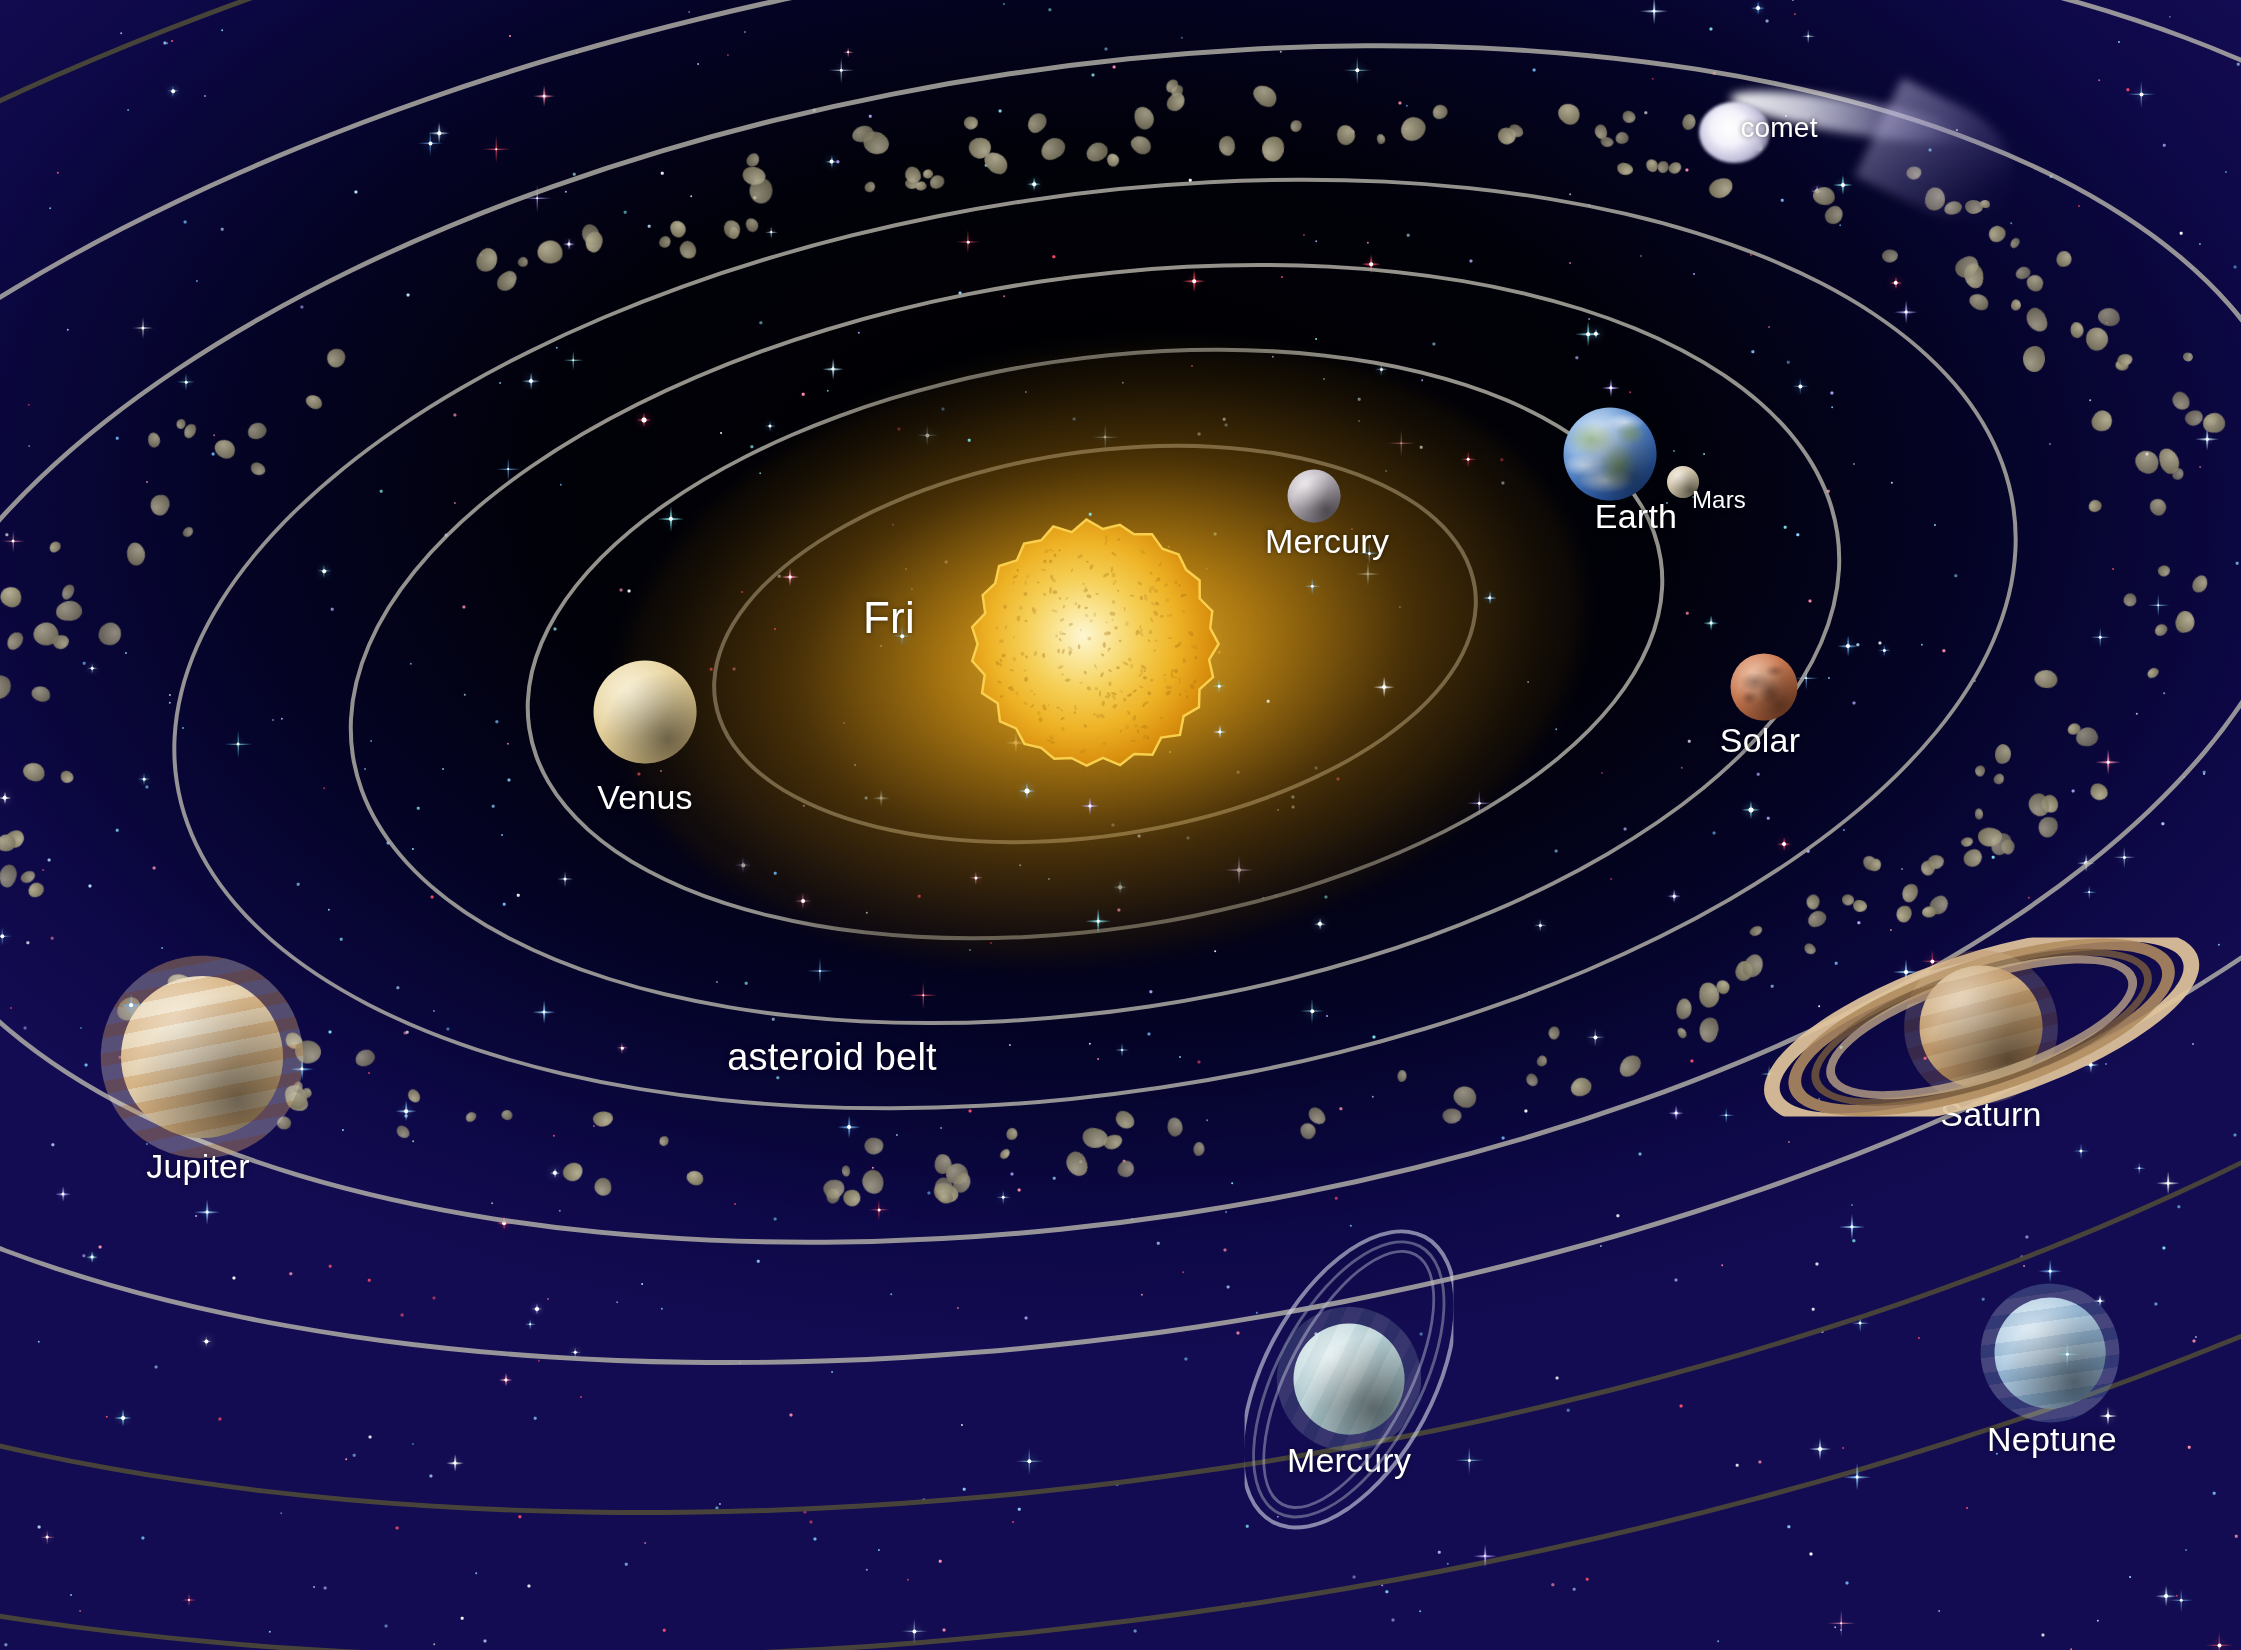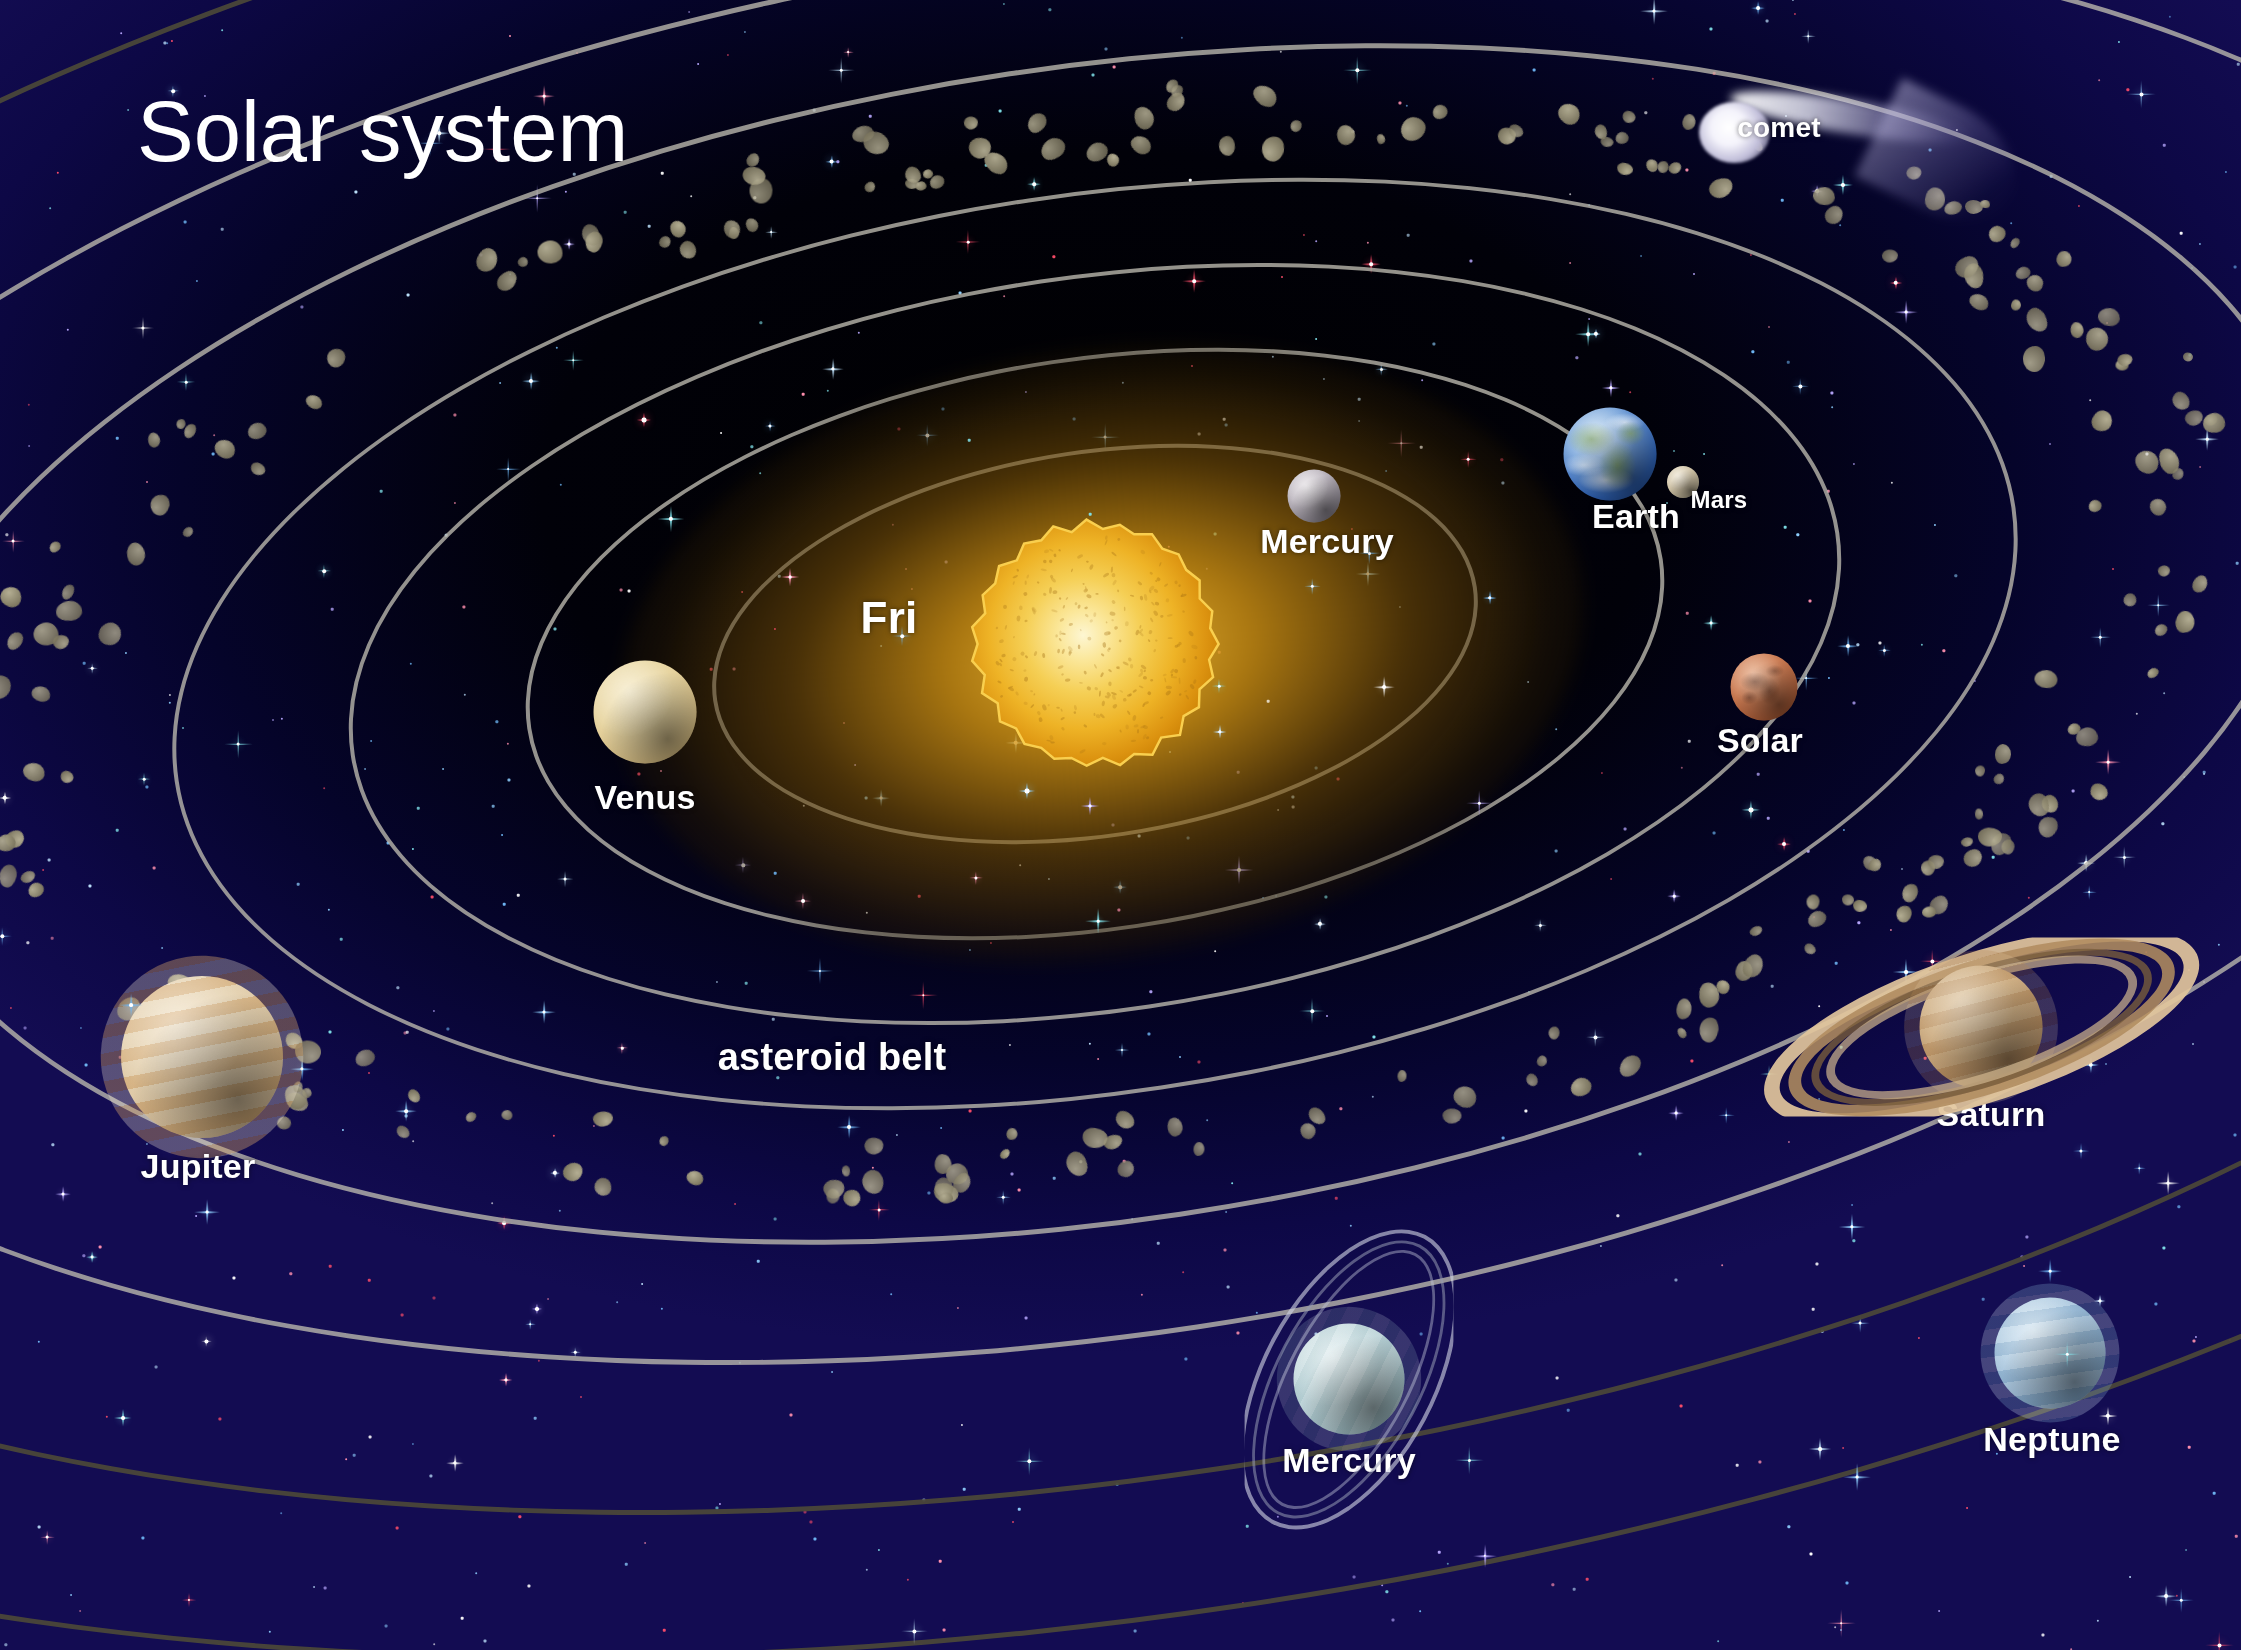--- a/index.html
+++ b/index.html
@@ -66,21 +66,21 @@
     position:absolute;inset:0;border-radius:50%;
     background:radial-gradient(circle at 33% 30%, rgba(255,255,255,.30) 0%, rgba(255,255,255,0) 46%),
                radial-gradient(circle at 72% 76%, rgba(0,0,0,.50) 0%, rgba(0,0,0,0) 62%);
   }
 
   
   .label{
     position:absolute;
     color:#ffffff;
     white-space:nowrap;
-    font-weight:700;
+    font-weight:400;
     letter-spacing:0.2px;
     transform:translate(-50%,-50%);
     text-shadow:0 0 5px rgba(0,0,0,.55);
   }
 
   #title{
     position:absolute;
     color:#fff;
     font-size:85px;
     font-weight:300;
@@ -1879,21 +1879,20 @@
       <div class="dot" style="left: 84px; top: 663px; width: 2.7px; height: 2.7px; background: rgb(111, 183, 245); opacity: 0.71;"></div>
       <div class="dot" style="left: 758px; top: 1261px; width: 2.5px; height: 2.5px; background: rgb(143, 208, 255); opacity: 0.89;"></div>
       <div class="dot" style="left: 574px; top: 174px; width: 2.5px; height: 2.5px; background: rgb(191, 228, 255); opacity: 0.66;"></div>
       <div class="spark" style="left: 1098px; top: 921px; width: 26px; height: 26px;">
         <i class="h" style="width: 26px; background: linear-gradient(90deg, rgba(255, 255, 255, 0), rgb(127, 224, 232), rgba(255, 255, 255, 0));"></i>
         <i class="v" style="height: 26px; background: linear-gradient(rgba(255, 255, 255, 0), rgb(127, 224, 232), rgba(255, 255, 255, 0));"></i>
         <i class="core" style="width: 2.6px; height: 2.6px; background: rgb(255, 255, 255); box-shadow: rgb(127, 224, 232) 0px 0px 5.1px;"></i>
       </div>
     </div>
 
-  <div id="title">Solar system</div>
 
   <div id="labels">
       <div class="label" style="left: 889px; top: 618px; font-size: 44px;">Fri</div>
       <div class="label" style="left: 1327px; top: 541px; font-size: 34px;">Mercury</div>
       <div class="label" style="left: 645px; top: 797px; font-size: 34px;">Venus</div>
       <div class="label" style="left: 1636px; top: 516px; font-size: 34px;">Earth</div>
       <div class="label" style="left: 1719px; top: 500px; font-size: 24px;">Mars</div>
       <div class="label" style="left: 1760px; top: 740px; font-size: 34px;">Solar</div>
       <div class="label" style="left: 198px; top: 1166px; font-size: 34px;">Jupiter</div>
       <div class="label" style="left: 1991px; top: 1114px; font-size: 34px;">Saturn</div>

